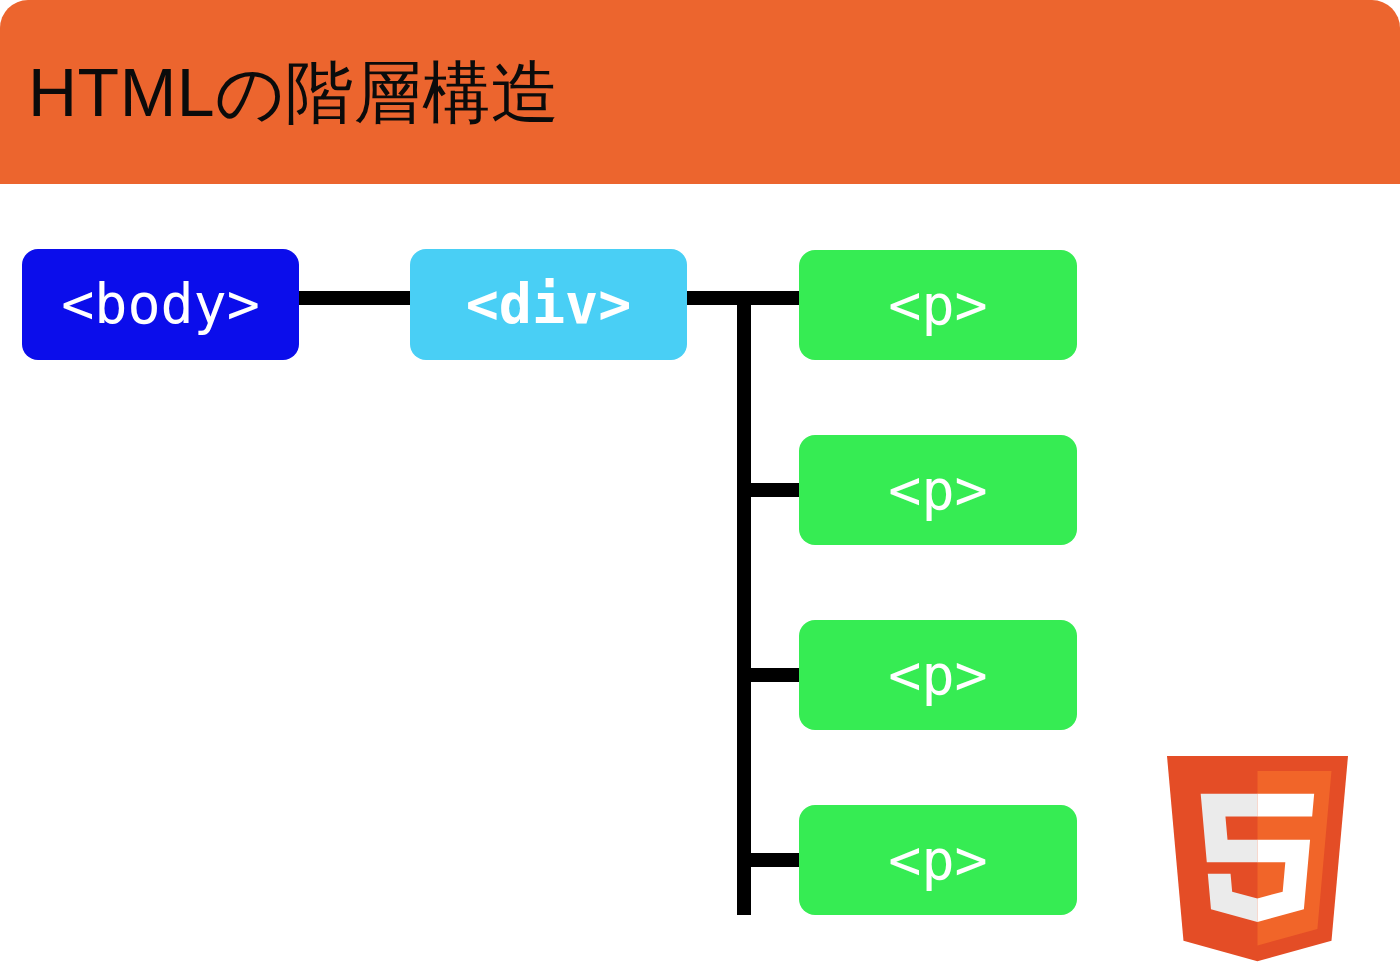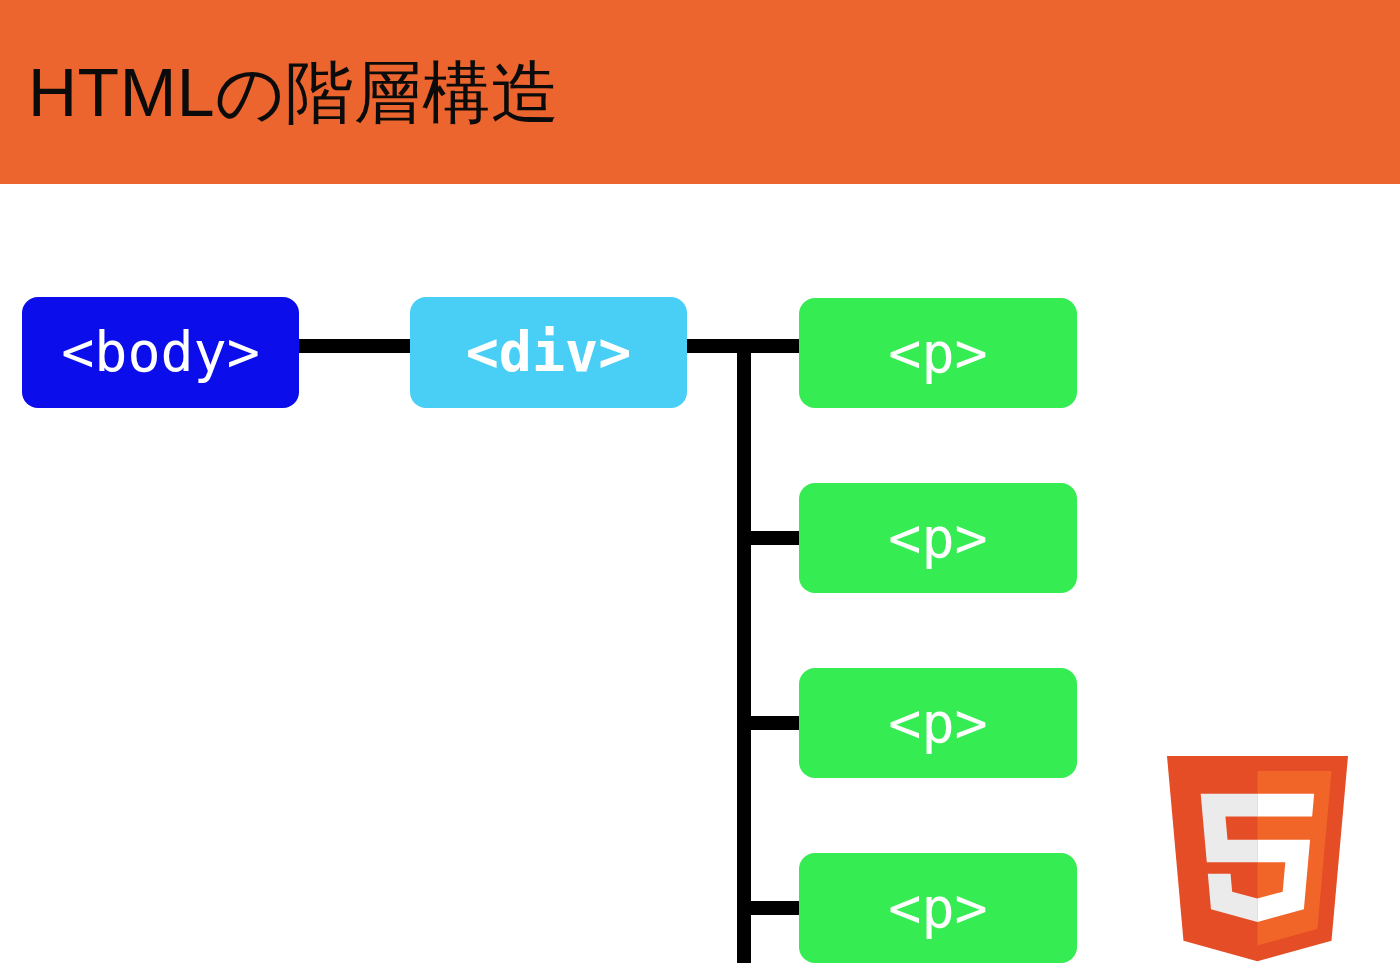--- a/index.html
+++ b/index.html
@@ -1,28 +1,28 @@
 <!DOCTYPE html>
 <html><head>
 <meta charset="utf-8">
 <style>
   html,body{margin:0;padding:0;background:#fff;}
   .slide{
     position:relative;width:1400px;height:980px;overflow:hidden;
-    background:#FFFFFF;font-family:"Liberation Sans","DejaVu Sans",sans-serif;
+    background:#FFFFFF;font-family:"Liberation Sans","DejaVu Sans",sans-serif;border-radius:28px;
   }
   .banner{
     position:absolute;left:0;top:0;width:1400px;height:184px;
     background:#EC652E;display:flex;align-items:center;
   }
   .title{
     margin:0;padding-left:28px;font-size:68px;font-weight:400;
     color:#0B0B0B;letter-spacing:0.5px;line-height:1;
   }
-  .diagram{position:absolute;inset:0;margin-top:48px;}
+  .diagram{position:absolute;inset:0;}
   .edge{position:absolute;background:#000000;}
   #edge-body-div{left:299px;top:291px;width:111px;height:14px;}
   #edge-div-p1 {left:687px;top:291px;width:112px;height:14px;}
   #edge-trunk  {left:737px;top:291px;width:14px;height:624px;}
   #edge-div-p2 {left:737px;top:483px;width:62px;height:14px;}
   #edge-div-p3 {left:737px;top:668px;width:62px;height:14px;}
   #edge-div-p4 {left:737px;top:853px;width:62px;height:14px;}
   .node{
     position:absolute;border-radius:16px;
     display:flex;align-items:center;justify-content:center;

